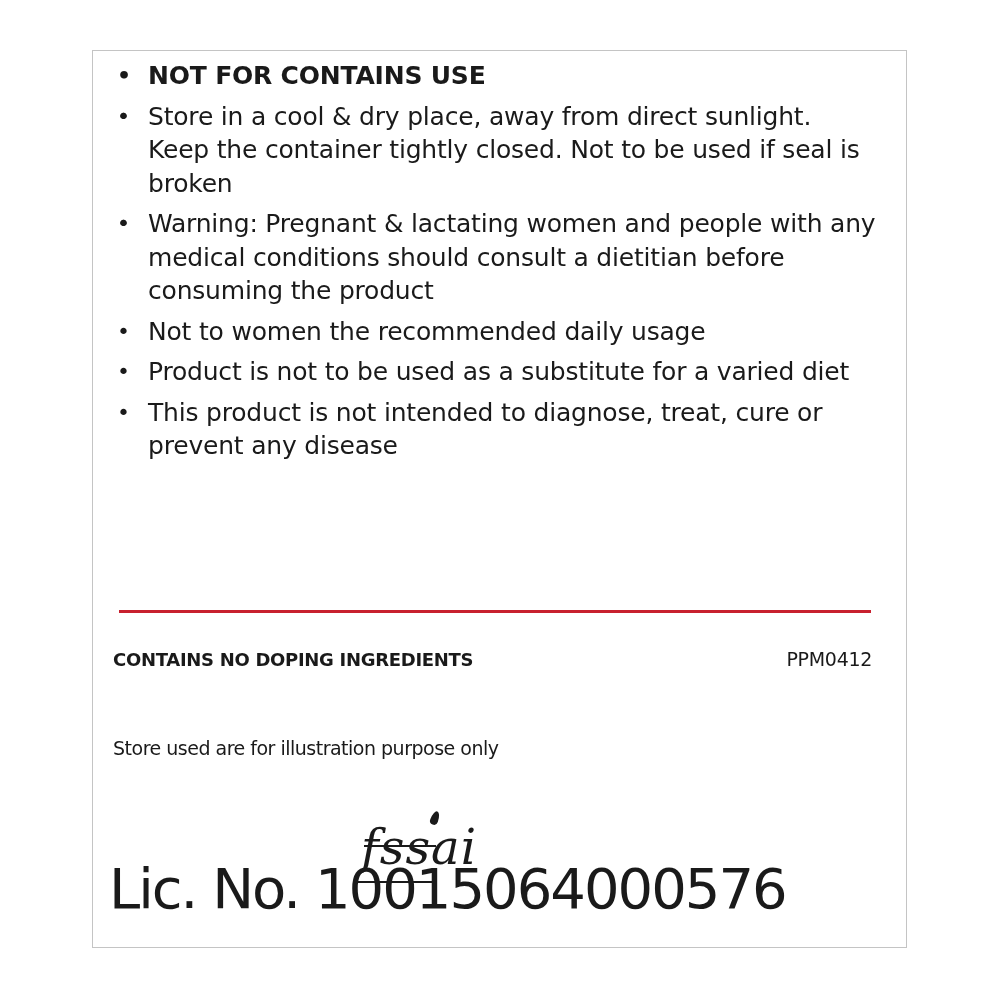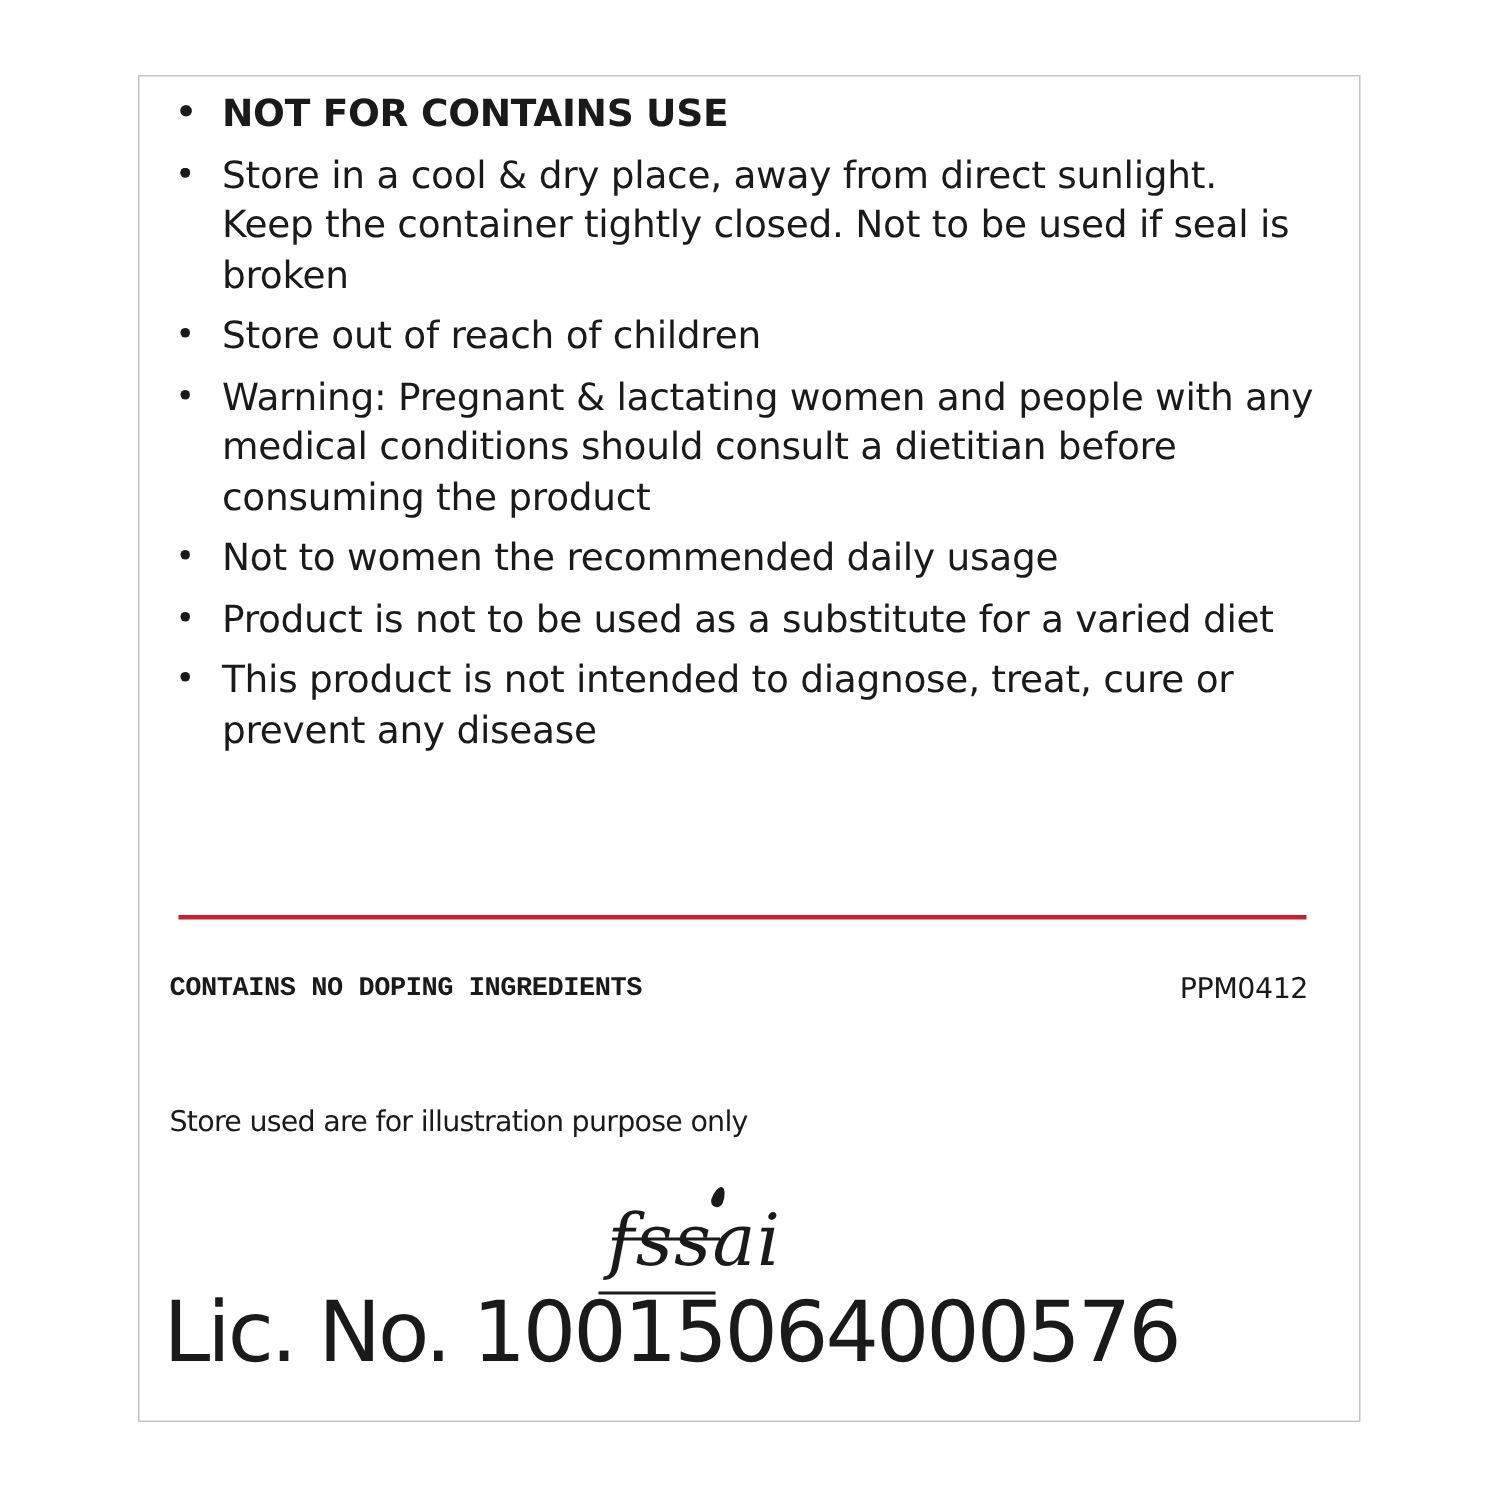--- a/index.html
+++ b/index.html
@@ -6,42 +6,42 @@
   body { width:1000px; height:1000px; position:relative; overflow:hidden;
          font-family:"DejaVu Sans", sans-serif; color:#1a1a1a; }
   .panel { position:absolute; left:92px; top:50px; width:815px; height:898px;
            border:1px solid #c4c4c4; box-sizing:border-box; background:#fff; }
   .list { position:absolute; left:20px; top:8px; width:790px; margin:0; padding:0; list-style:none; }
   .item { position:relative; padding-left:35px; font-size:25px; line-height:33.5px;
           margin-bottom:7px; letter-spacing:-0.2px; }
   .item .bullet { position:absolute; left:4px; top:0; font-size:22px; }
   .item.bold { font-weight:bold; }
   .rule { position:absolute; left:26px; top:559px; width:752px; height:3px; background:#c8202f; }
-  .doping { position:absolute; left:20px; top:598px; font-size:18px; font-weight:bold; letter-spacing:-0.3px;font-family:Liberation Mono, monospace; }
+  .doping { position:absolute; left:20px; top:598px; font-size:18px; font-weight:bold; letter-spacing:-0.3px; }
   .wada { position:absolute; left:20px; top:627px; font-size:18px; letter-spacing:-0.3px; }
   .code { position:absolute; right:34px; top:597px; font-size:19px; letter-spacing:-0.3px; }
   .illus { position:absolute; left:20px; top:686px; font-size:19px; letter-spacing:-0.5px; }
-  .fssai { position:absolute; left:262px; top:746px; width:128px; height:70px;margin-left:44px; }
+  .fssai { position:absolute; left:262px; top:766px; width:128px; height:70px; }
   .fssai-text { font-family:"DejaVu Serif", serif; font-style:italic; font-size:48px;
                 position:absolute; left:6px; top:2px; letter-spacing:1px; }
   .fssai-line1 { position:absolute; left:9px; top:28px; width:72px; height:2px; background:#1a1a1a; }
   .fssai-line2 { position:absolute; left:0px; top:64px; width:78px; height:2px; background:#1a1a1a; }
   .leaf { position:absolute; left:76px; top:-6px; width:8px; height:14px; background:#1a1a1a;
           border-radius:50% 50% 50% 50% / 70% 70% 30% 30%; transform:rotate(20deg); }
   .lic { position:absolute; left:16px; top:808px; font-size:56px; letter-spacing:-2px; line-height:60px; }
 </style>
 </head>
 <body>
 
 <div class="panel">
   <ul class="list">
     <li class="item bold"><span class="bullet">•</span><span>NOT FOR CONTAINS USE</span></li>
     <li class="item"><span class="bullet">•</span></li>
     <li class="item" style="width:720px"><span class="bullet">•</span><span>Store in a cool &amp; dry place, away from direct sunlight. Keep the container tightly closed. Not to be used if seal is broken</span></li>
-    <li class="item"><span class="bullet">•</span><span>Store out of reach of children</span></li>
+    <li class="item"><span class="bullet">•</span></li>
     <li class="item" style="width:760px"><span class="bullet">•</span><span>Warning:  Pregnant &amp; lactating women and people with any medical conditions should consult a dietitian before consuming the product</span></li>
     <li class="item"><span class="bullet">•</span><span>Not to women the recommended daily usage</span></li>
     <li class="item" style="width:745px"><span class="bullet">•</span><span>Product is not to be used as a substitute for a varied diet</span></li>
     <li class="item" style="width:740px"><span class="bullet">•</span><span>This product is not intended to diagnose, treat, cure or prevent any disease</span></li>
   </ul>
 
   <div class="rule"></div>
 
   <div class="doping">CONTAINS NO DOPING INGREDIENTS</div>
   <div class="code">PPM0412</div>

